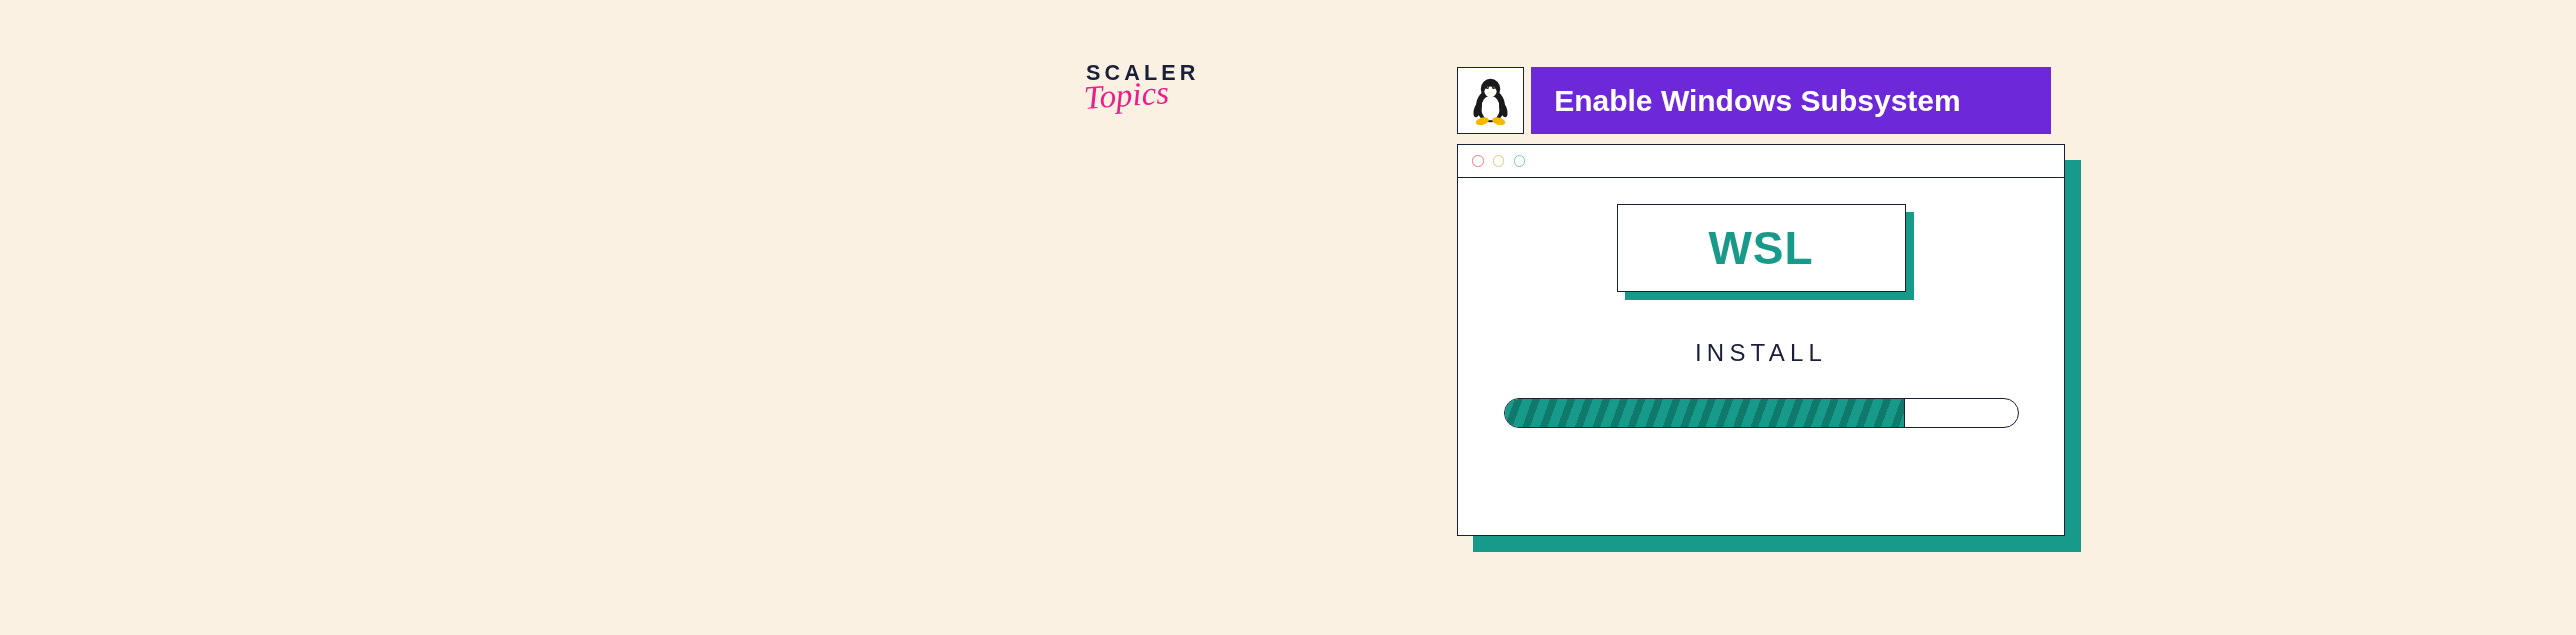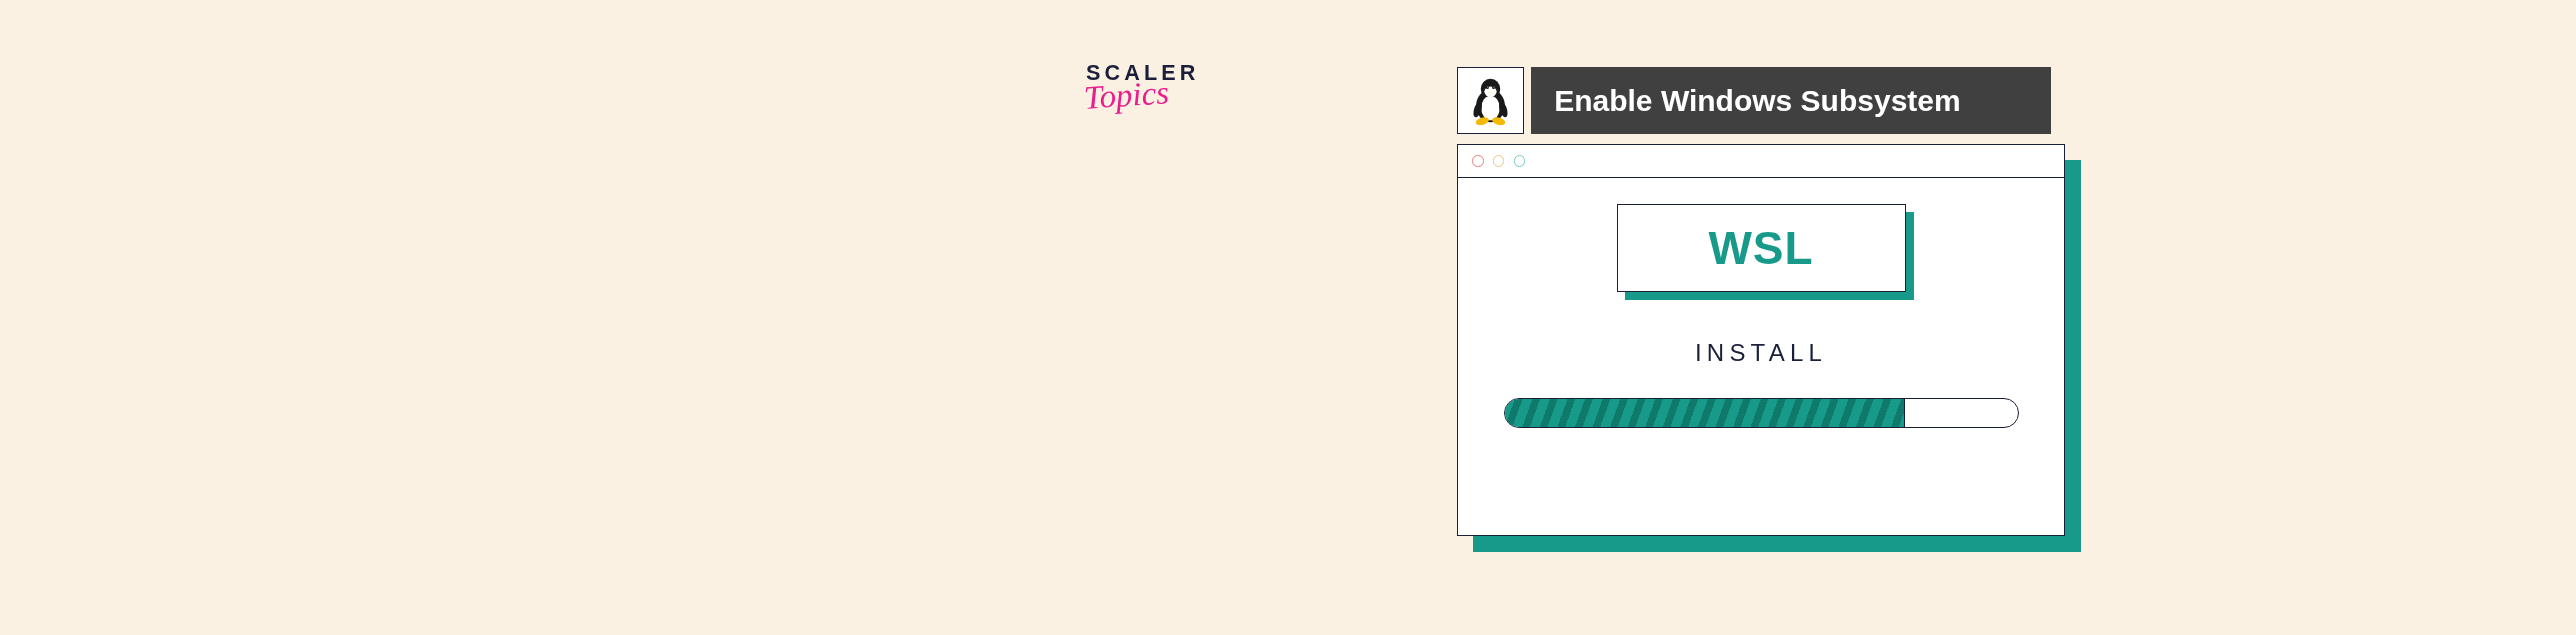--- a/index.html
+++ b/index.html
@@ -75,21 +75,21 @@
     }
     
     .penguin-svg {
       width: 41px;
       height: 49px;
     }
     
     .title-bar {
       width: 520px;
       height: 67px;
-      background: #404040;
+      background: #6d28d9;
       display: flex;
       align-items: center;
       padding-left: 23px;
       color: #ffffff;
       font-size: 30px;
       font-weight: 600;
     }
     
     .window-wrap {
       position: absolute;

